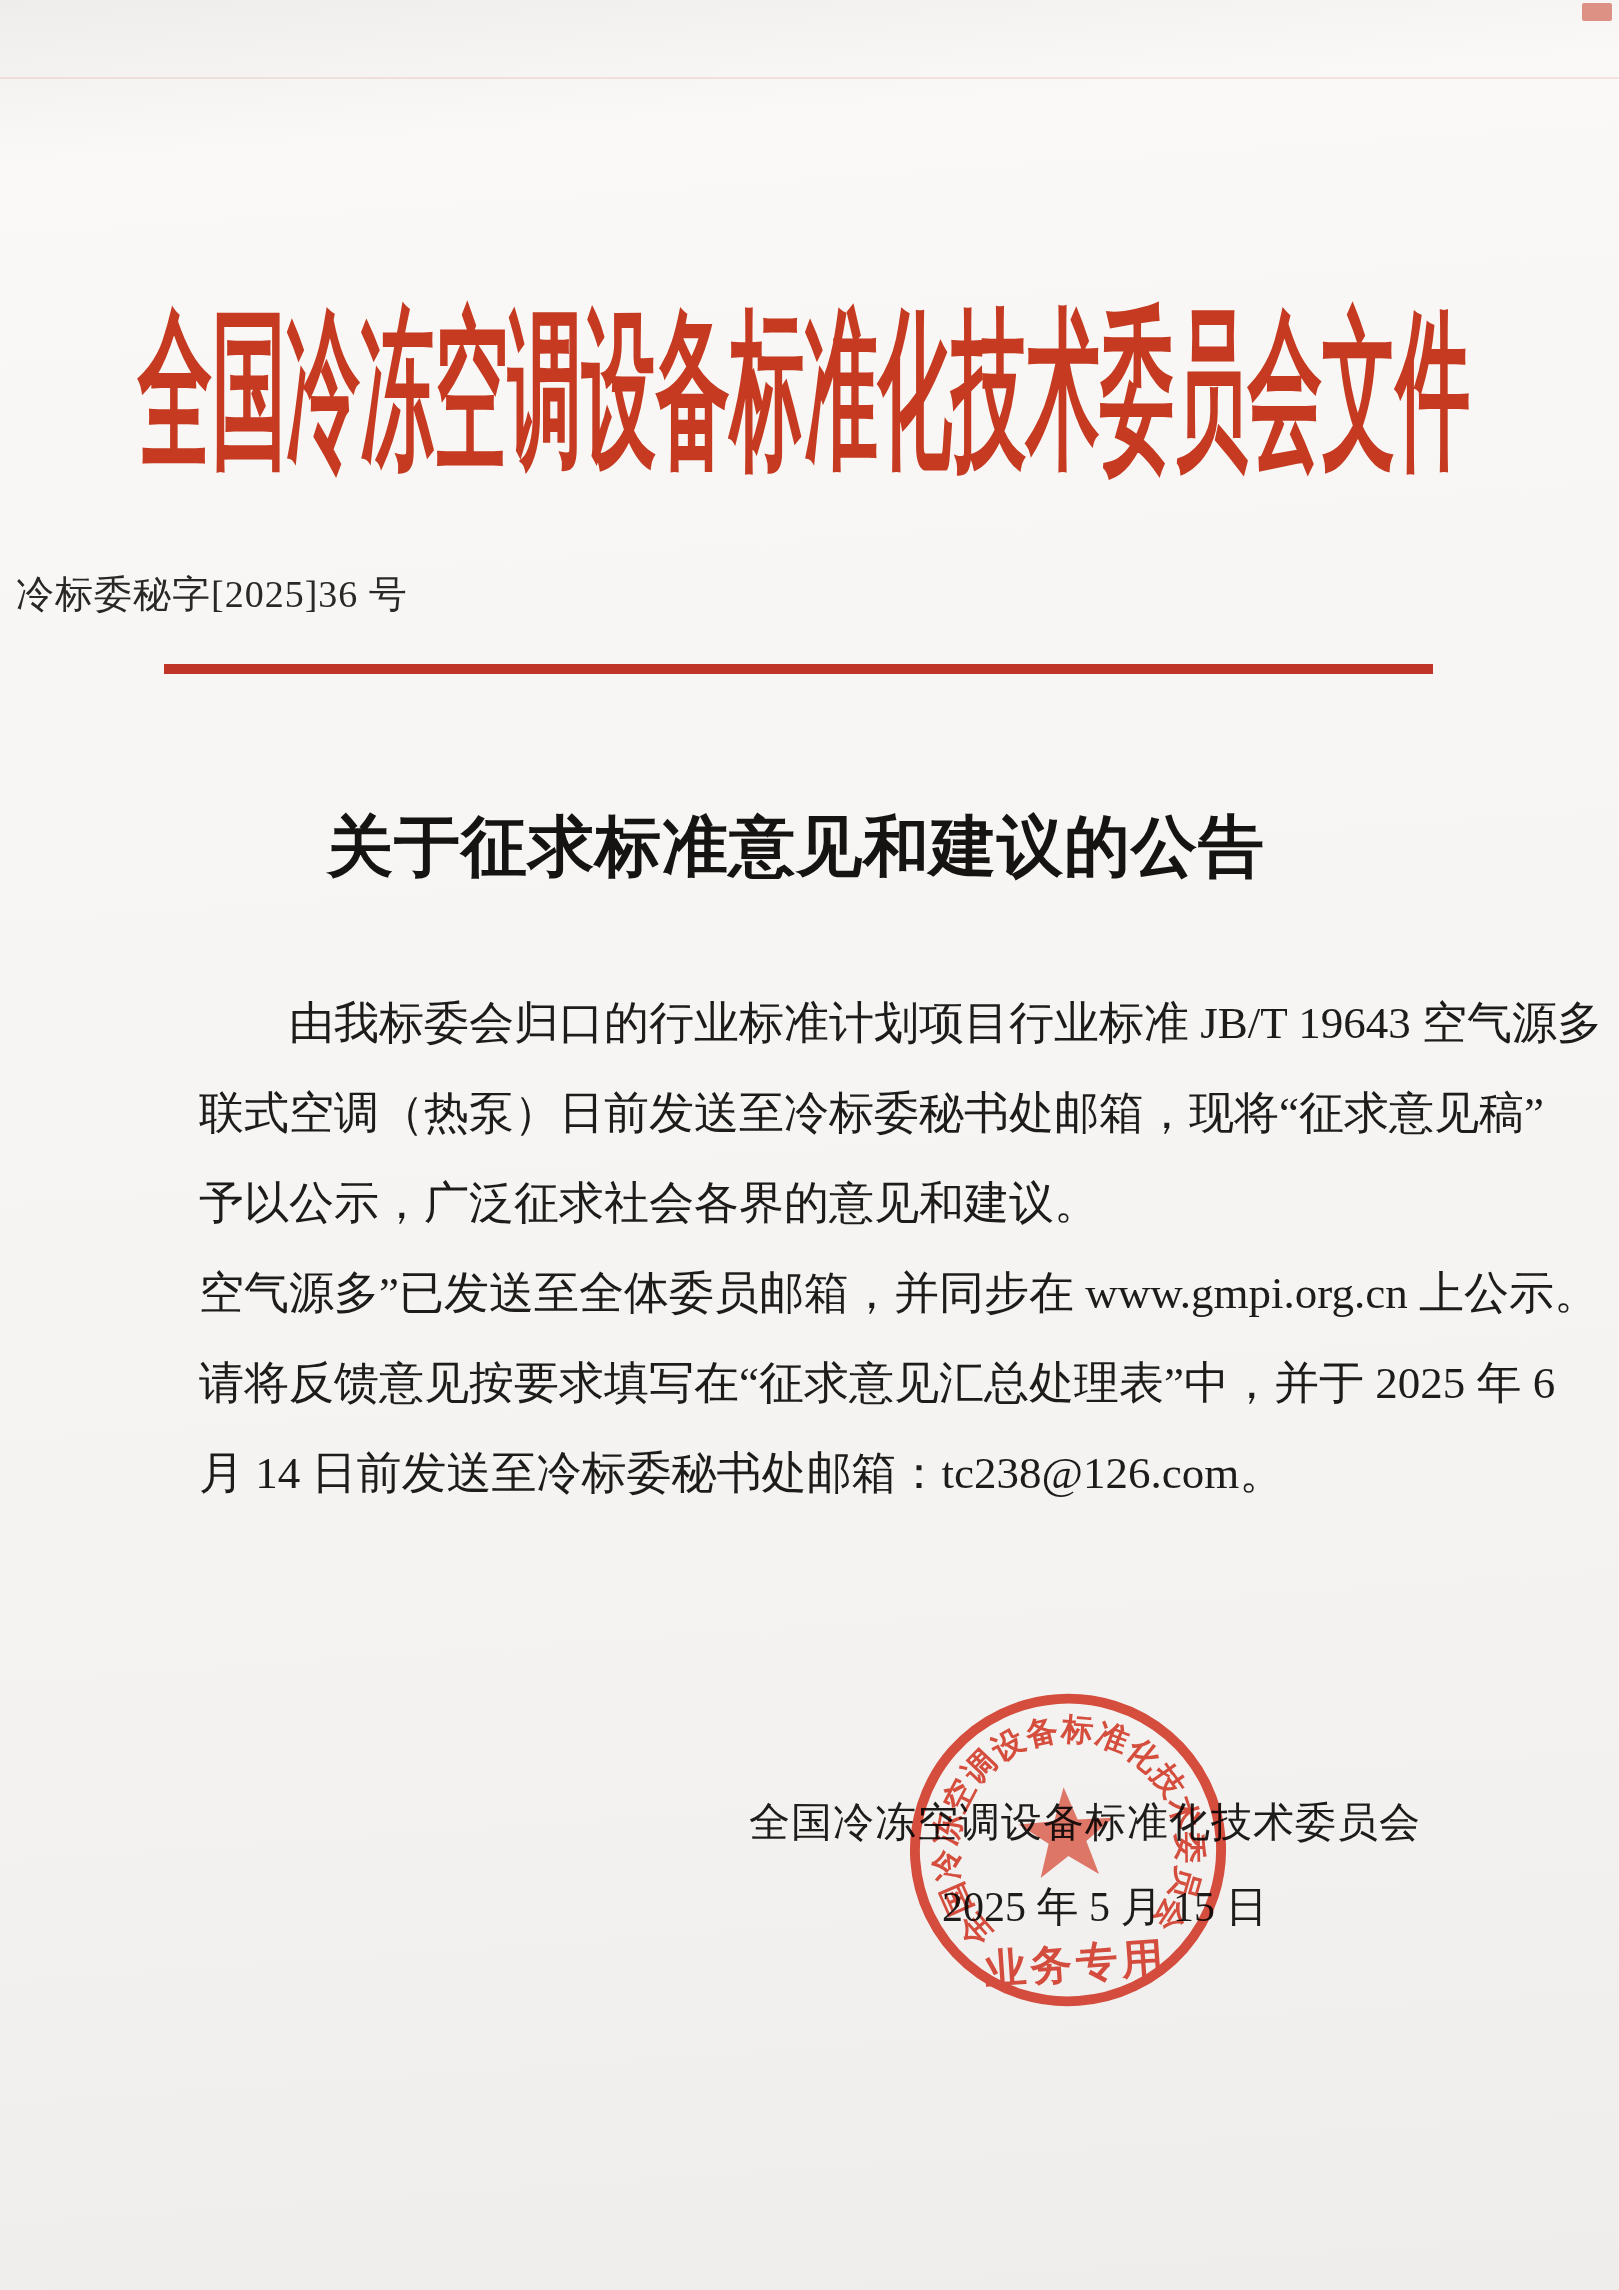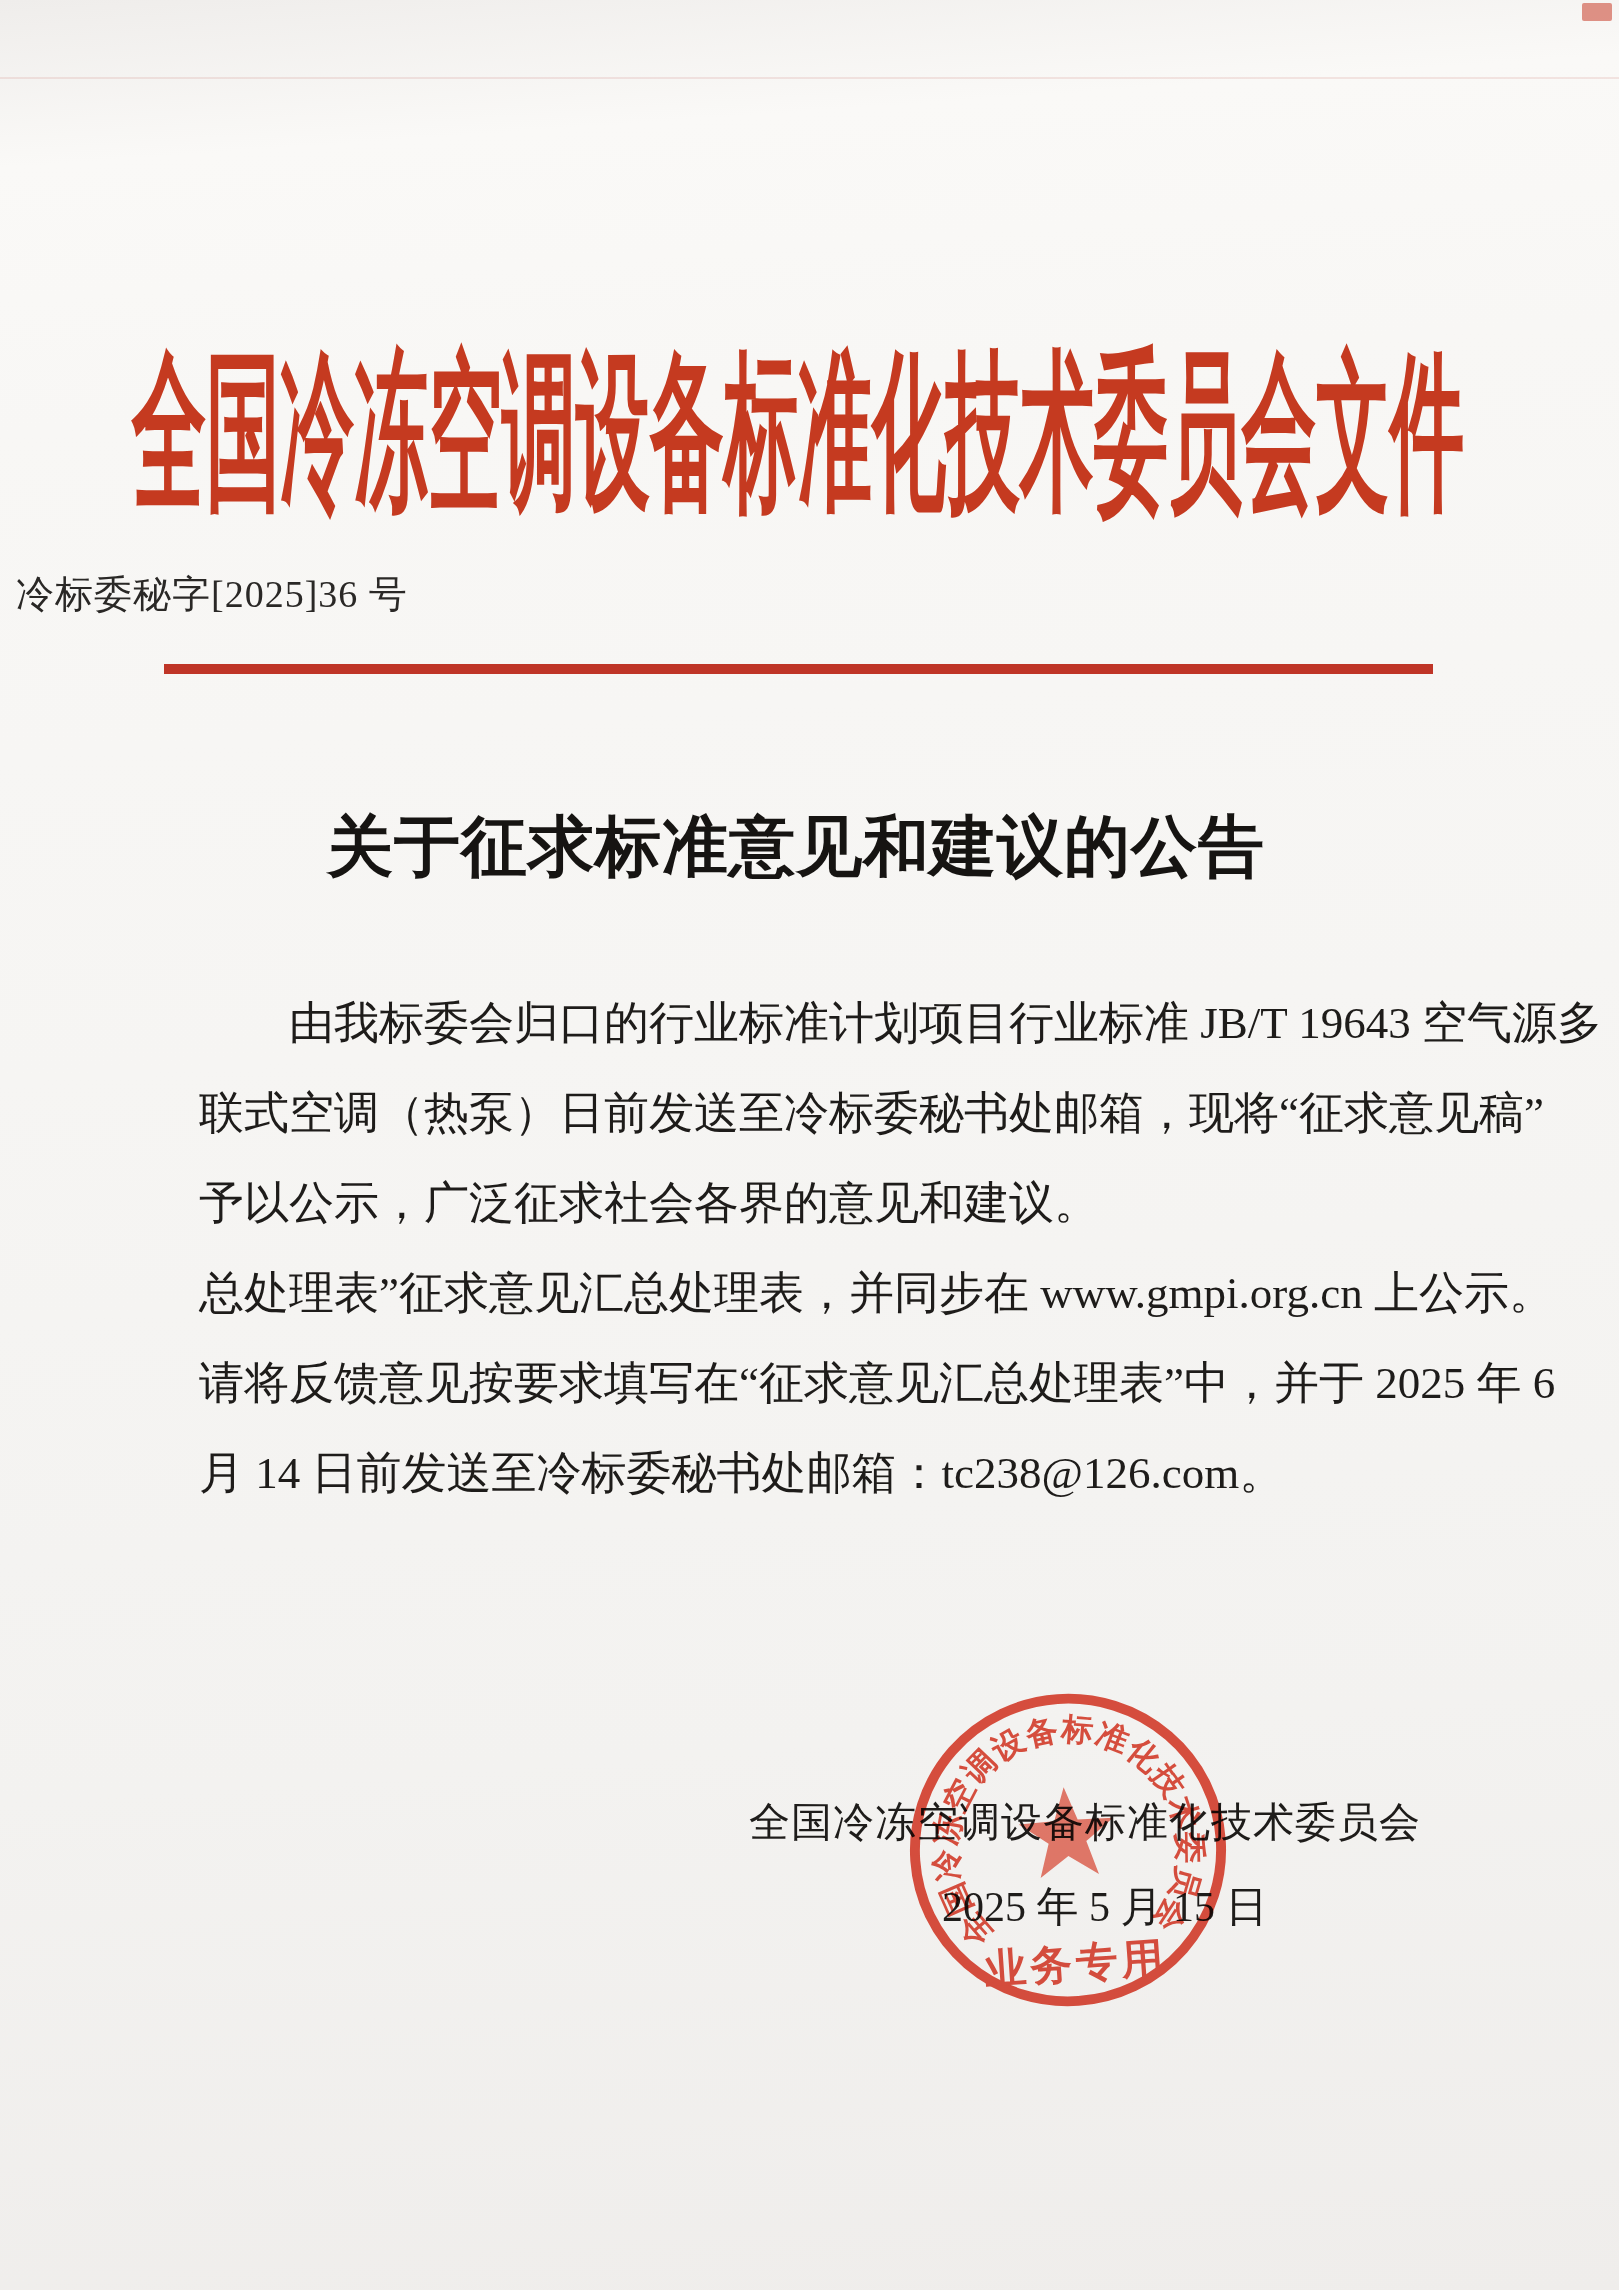--- a/index.html
+++ b/index.html
@@ -14,22 +14,22 @@
   }
   .scanline{
     position:absolute;left:0;top:77px;width:1620px;height:2px;
     background:rgba(203,128,122,0.18);
   }
   .corner-artifact{
     position:absolute;right:8px;top:3px;width:30px;height:18px;
     background:rgba(200,60,40,0.55);border-radius:2px;
   }
   .header-title{
-    position:absolute;left:2px;top:300px;width:1592px;height:185px;
-    display:flex;align-items:flex-end;justify-content:center;
+    position:absolute;left:8px;top:300px;width:1592px;height:185px;
+    display:flex;align-items:center;justify-content:center;
   }
   .header-title span{
     display:inline-block;
     font-size:74px;font-weight:bold;letter-spacing:0px;white-space:nowrap;
     color:#c53a20;
     transform:scaleY(2.32);transform-origin:center center;
   }
   .doc-number{
     position:absolute;left:16px;top:569px;width:1592px;
     text-align:left;font-size:38px;color:#2a2826;letter-spacing:1px;
@@ -79,21 +79,21 @@
   <div class="doc-number">冷标委秘字[2025]36 号</div>
 
   <div class="red-rule"></div>
 
   <div class="subject-title">关于征求标准意见和建议的公告</div>
 
   <div class="body-block">
     <span class="line indent">由我标委会归口的行业标准计划项目行业标准 JB/T 19643 空气源多</span>
     <span class="line">联式空调（热泵）日前发送至冷标委秘书处邮箱，现将“征求意见稿”</span>
     <span class="line last">予以公示，广泛征求社会各界的意见和建议。</span>
-    <span class="line">总处理表”征求意见汇总处理表，并同步在 www.gmpi.org.cn 上公示。</span>
+    <span class="line">空气源多”已发送至全体委员邮箱，并同步在 www.gmpi.org.cn 上公示。</span>
     <span class="line">请将反馈意见按要求填写在“征求意见汇总处理表”中，并于 2025 年 6</span>
     <span class="line last">月 14 日前发送至冷标委秘书处邮箱：tc238@126.com。</span>
   </div>
 
   <div class="signature">全国冷冻空调设备标准化技术委员会</div>
 
   <div class="date-line">2025 年 5 月 15 日</div>
 
   <svg class="seal" viewBox="0 0 340 340" preserveAspectRatio="none">
     <circle cx="170" cy="170" r="154" fill="none" stroke="#dd3e2c" stroke-width="10"></circle>

